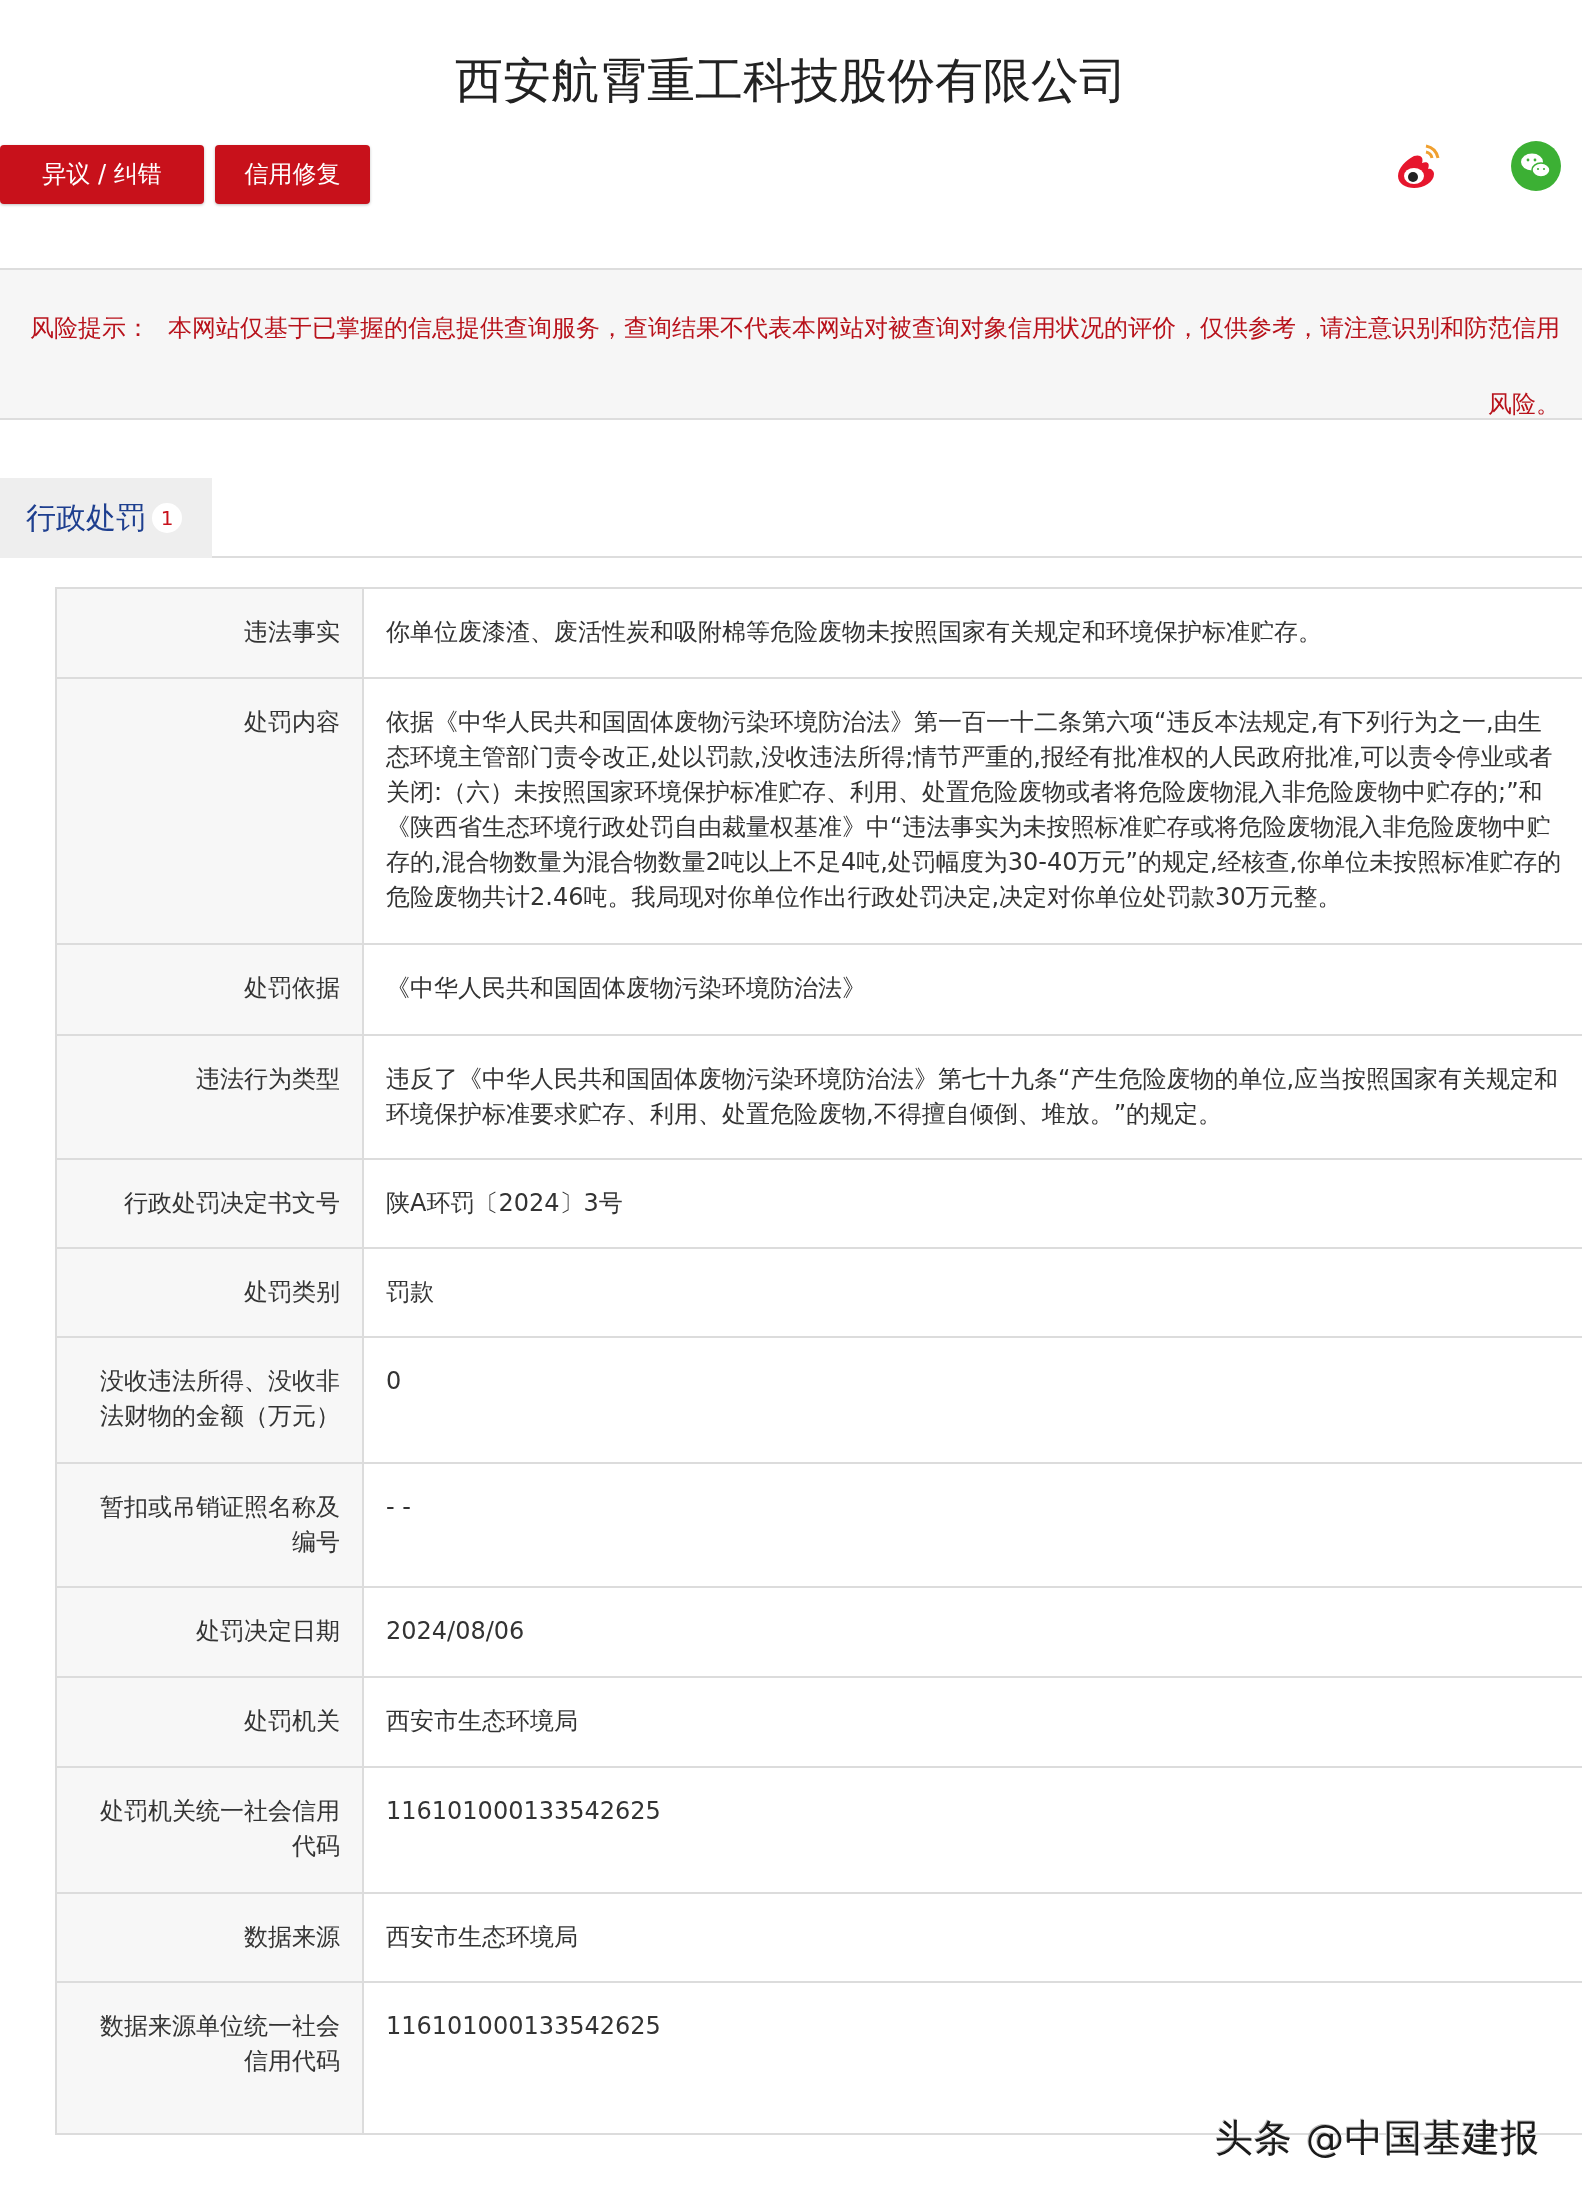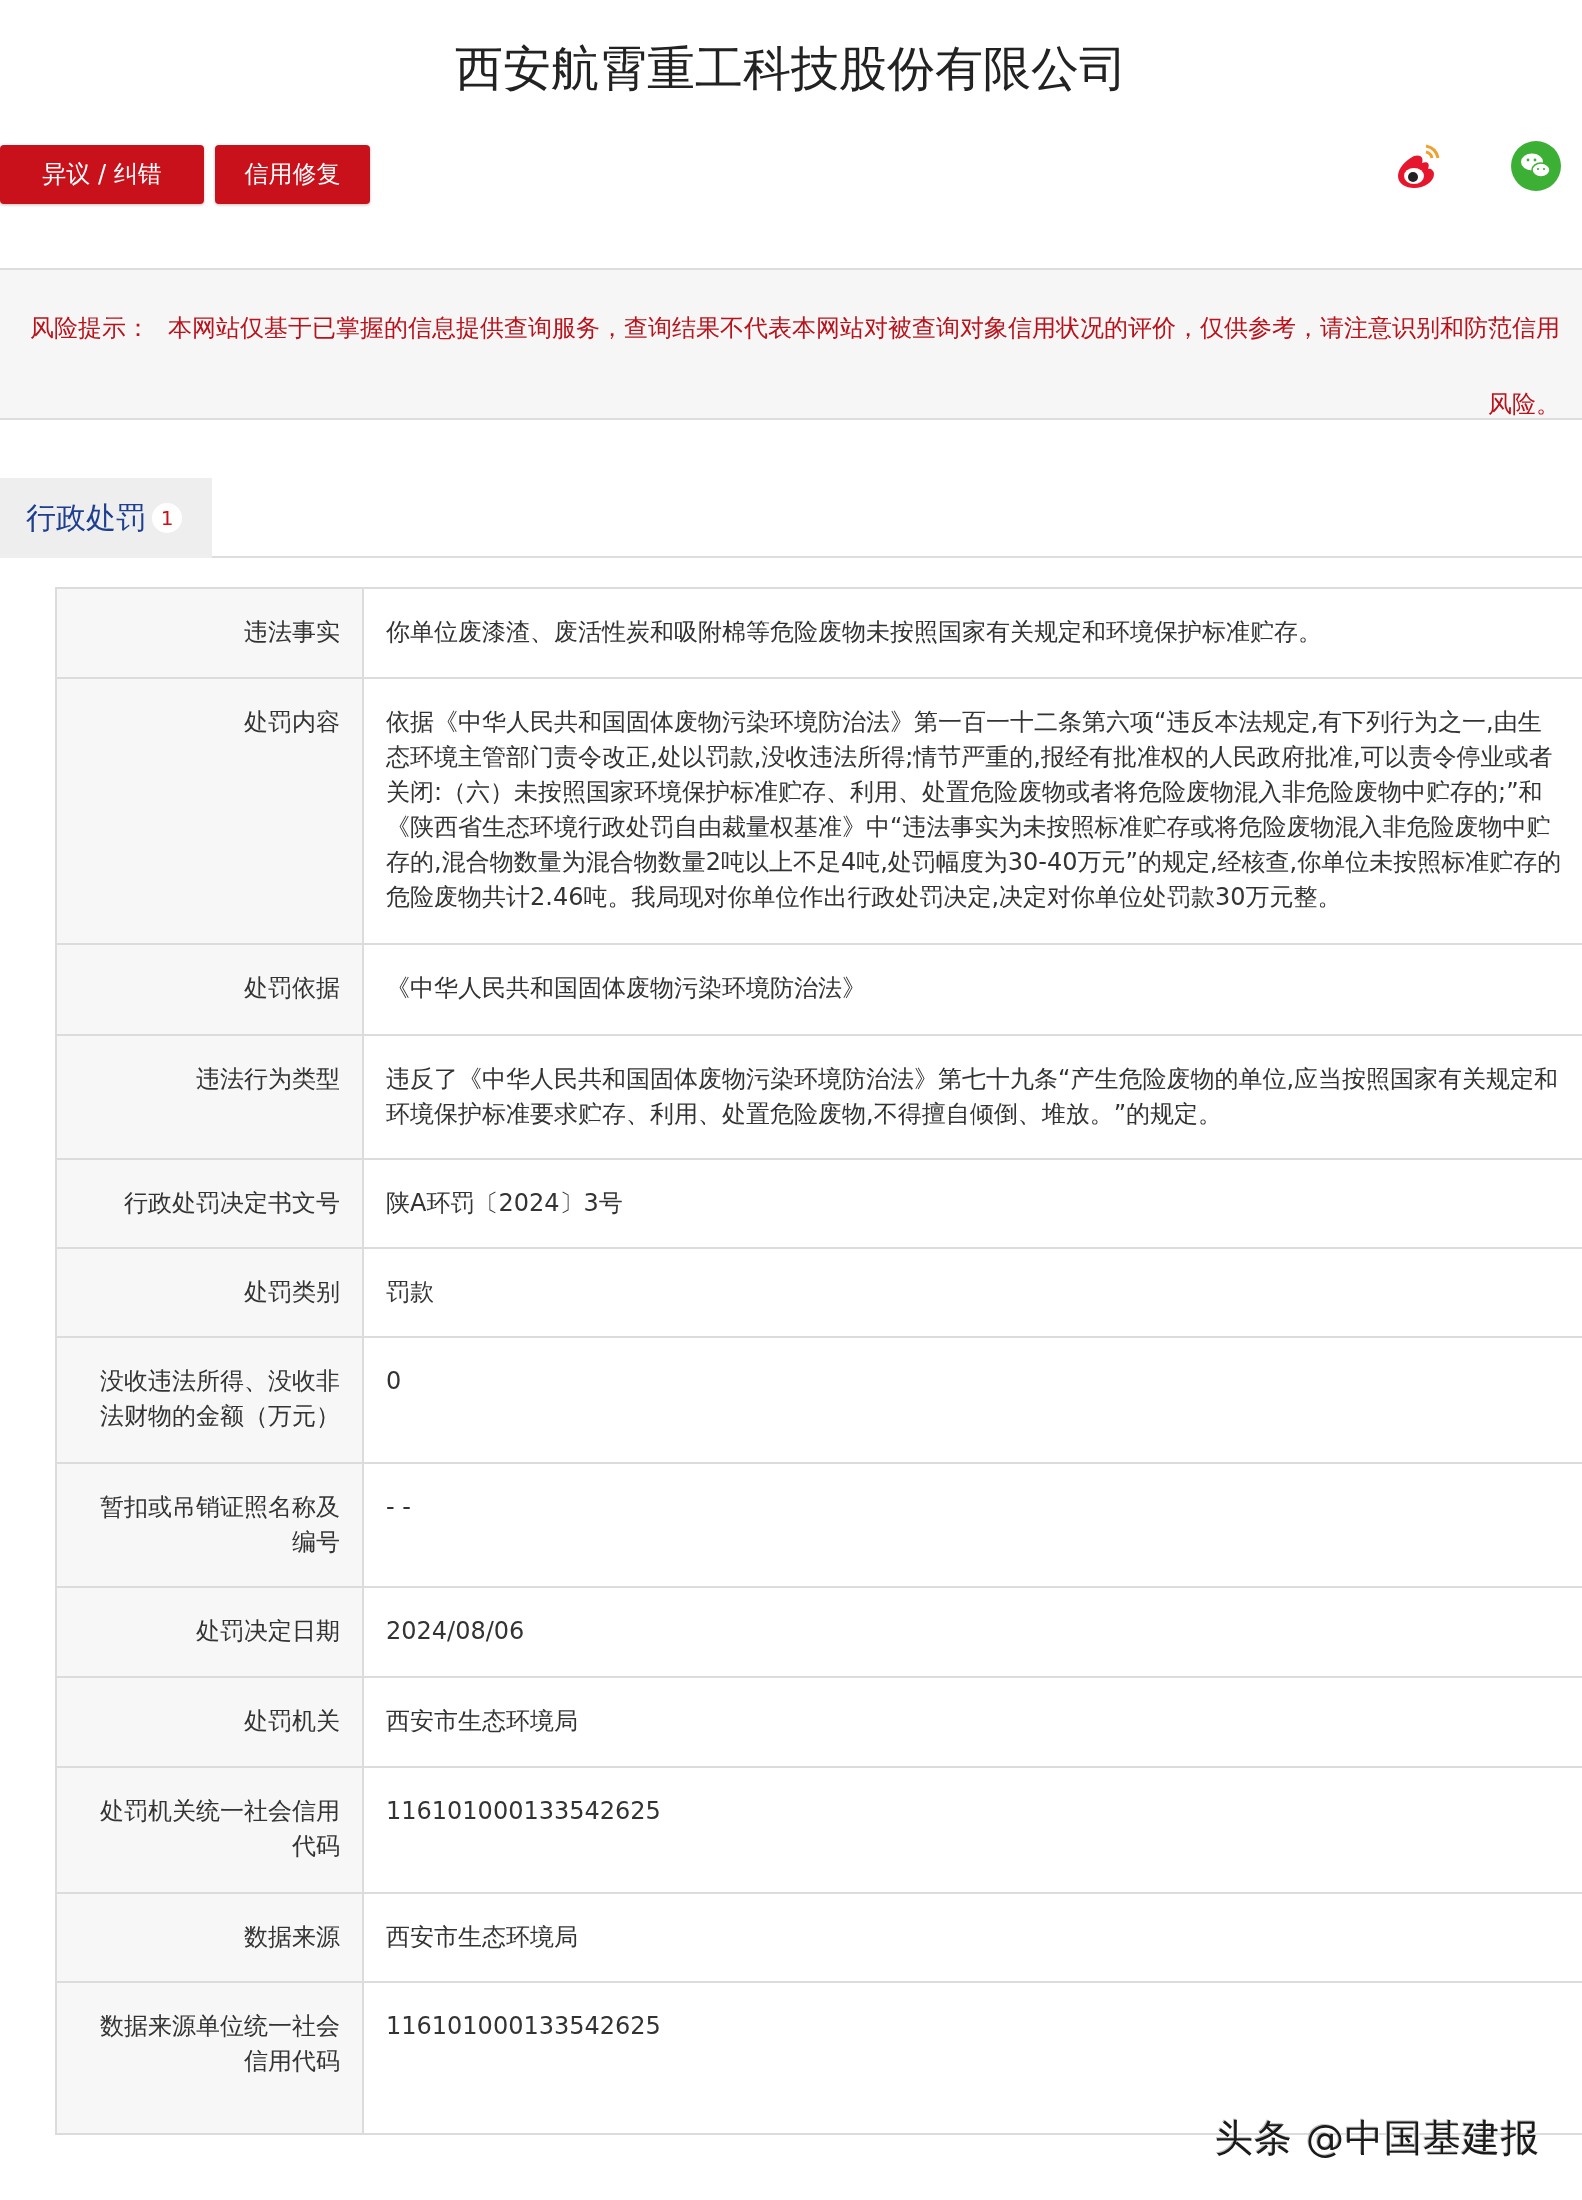--- a/index.html
+++ b/index.html
@@ -8,21 +8,21 @@
       height: 2200px;
       background: #ffffff;
       font-family: "DejaVu Sans", "Liberation Sans", sans-serif;
       color: #333333;
       position: relative;
       overflow: hidden;
     }
     .title {
       position: absolute;
       left: 0; right: 0;
-      top: 36px;
+      top: 48px;
       text-align: center;
       font-size: 48px;
       line-height: 64px;
       color: #222222;
       letter-spacing: 0px;
     }
     .btn {
       position: absolute;
       top: 145px;
       height: 59px;

